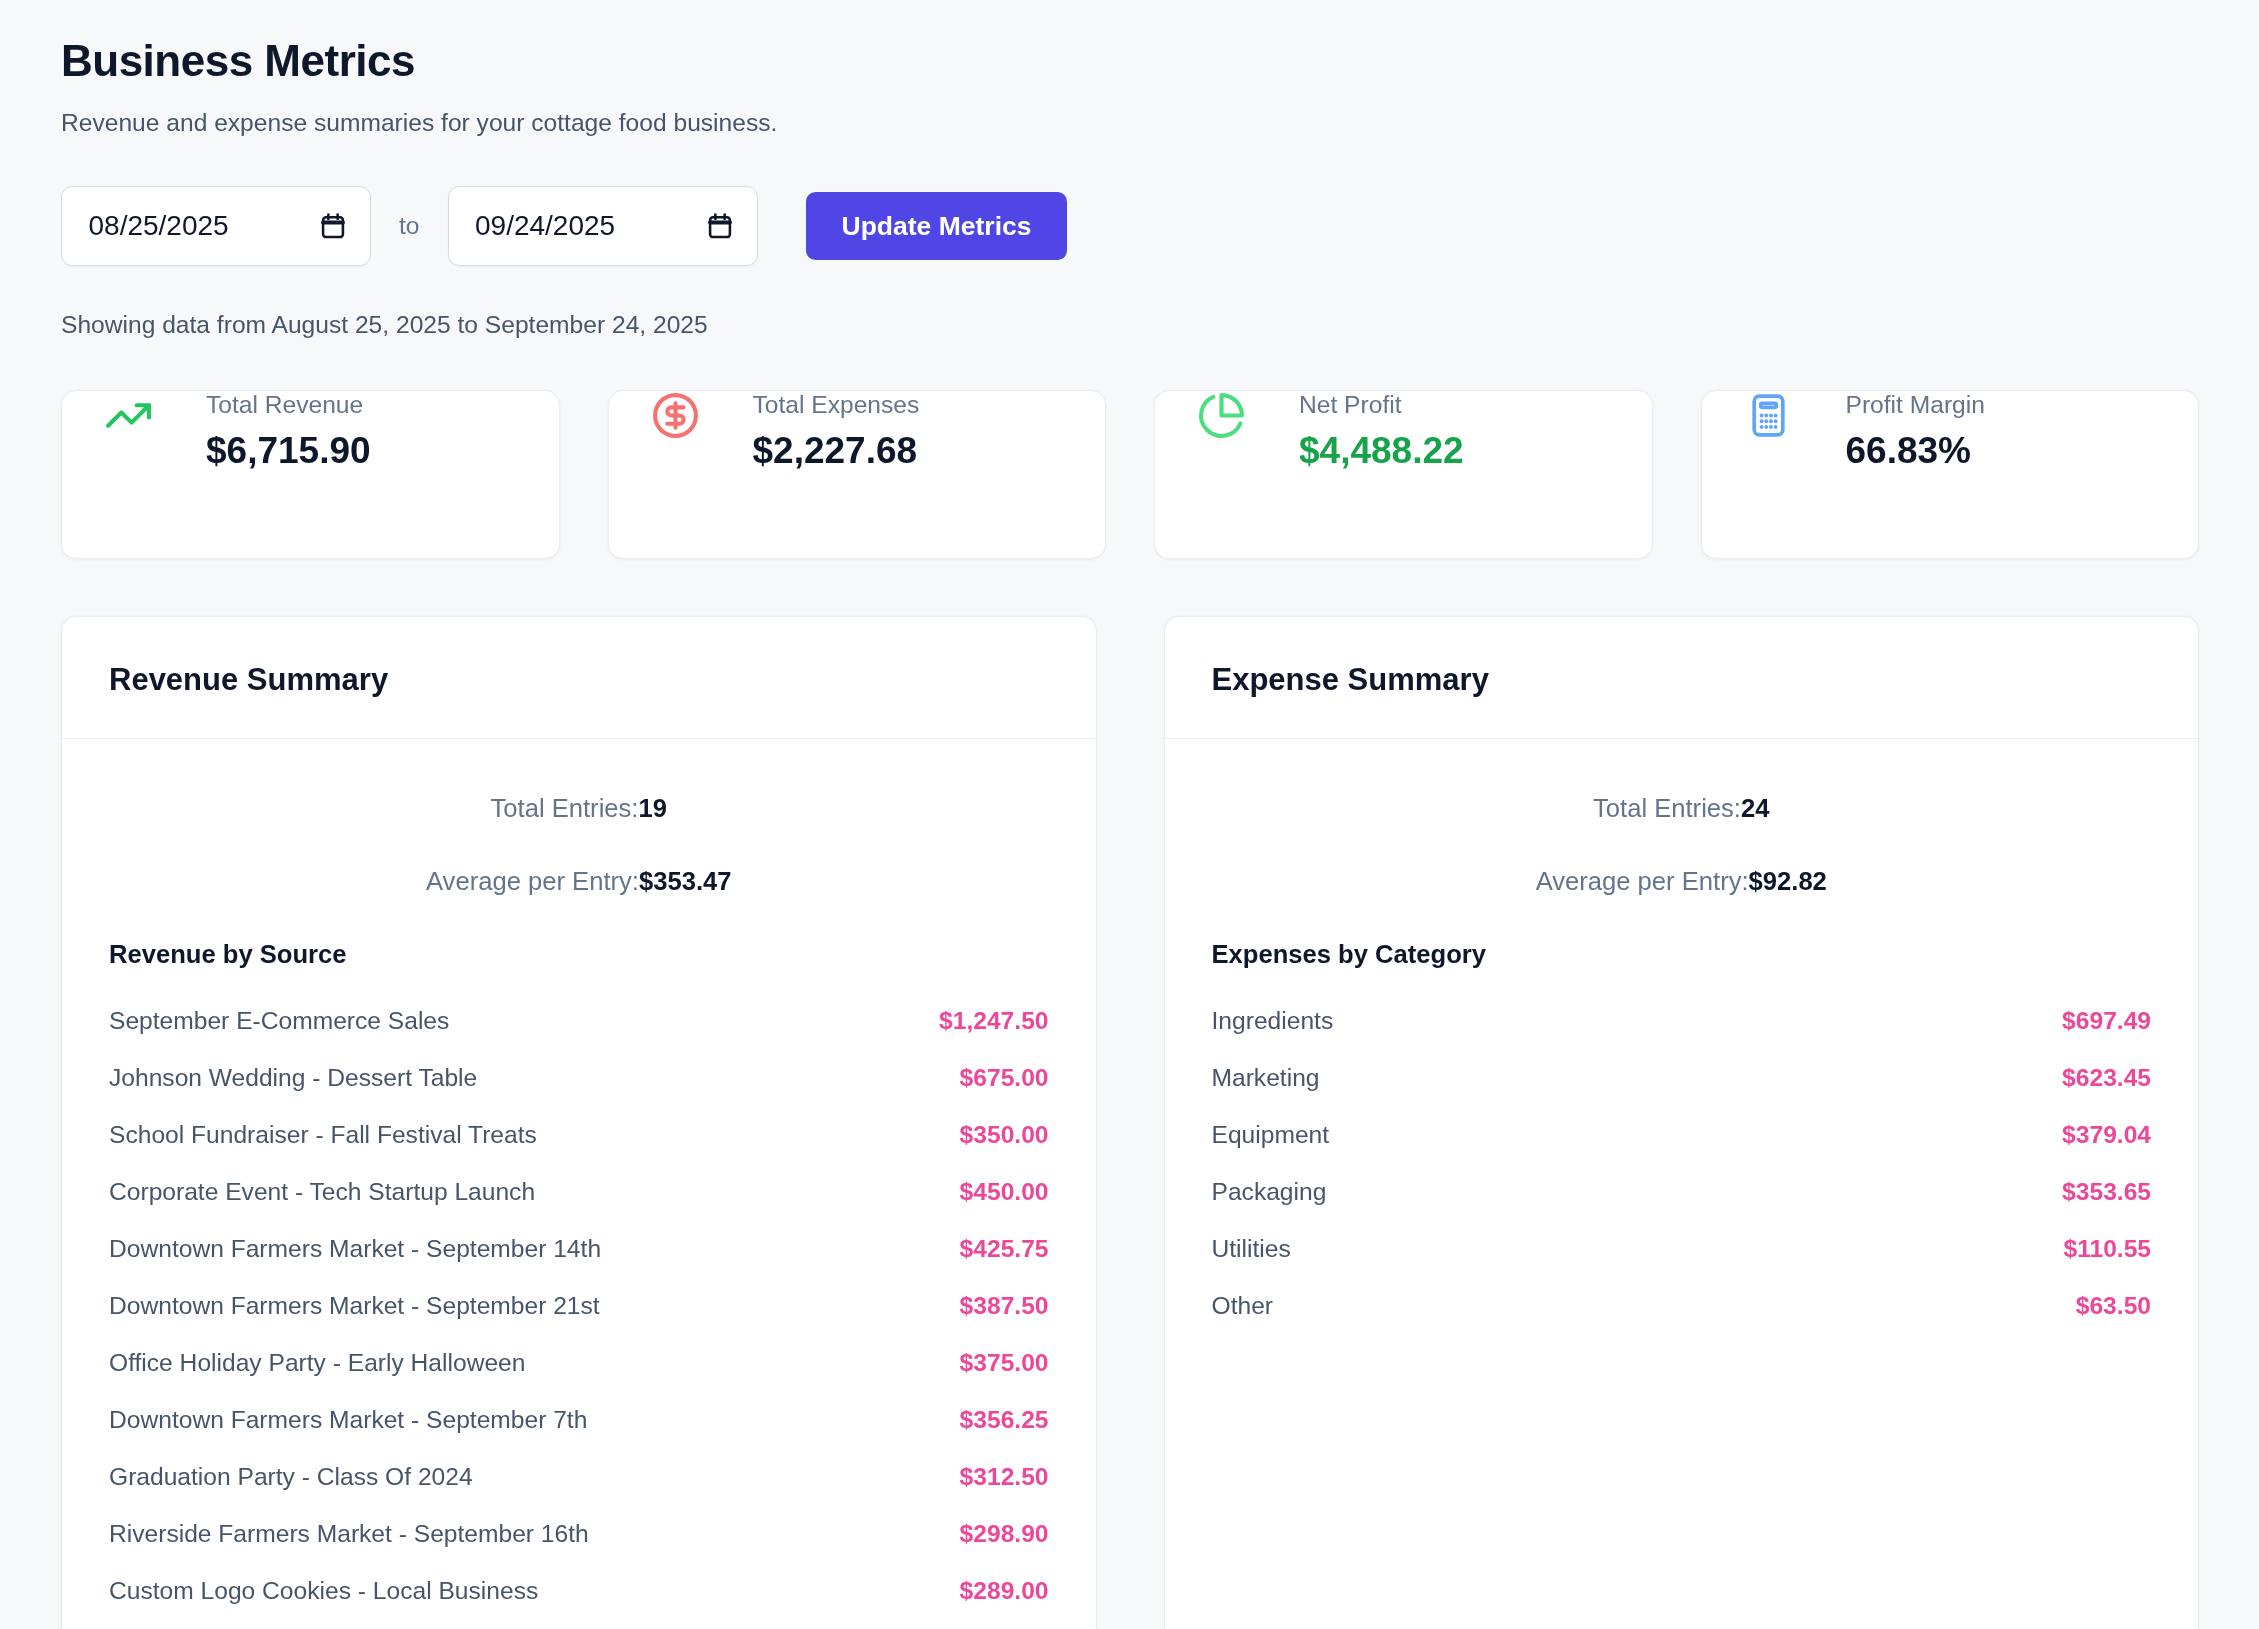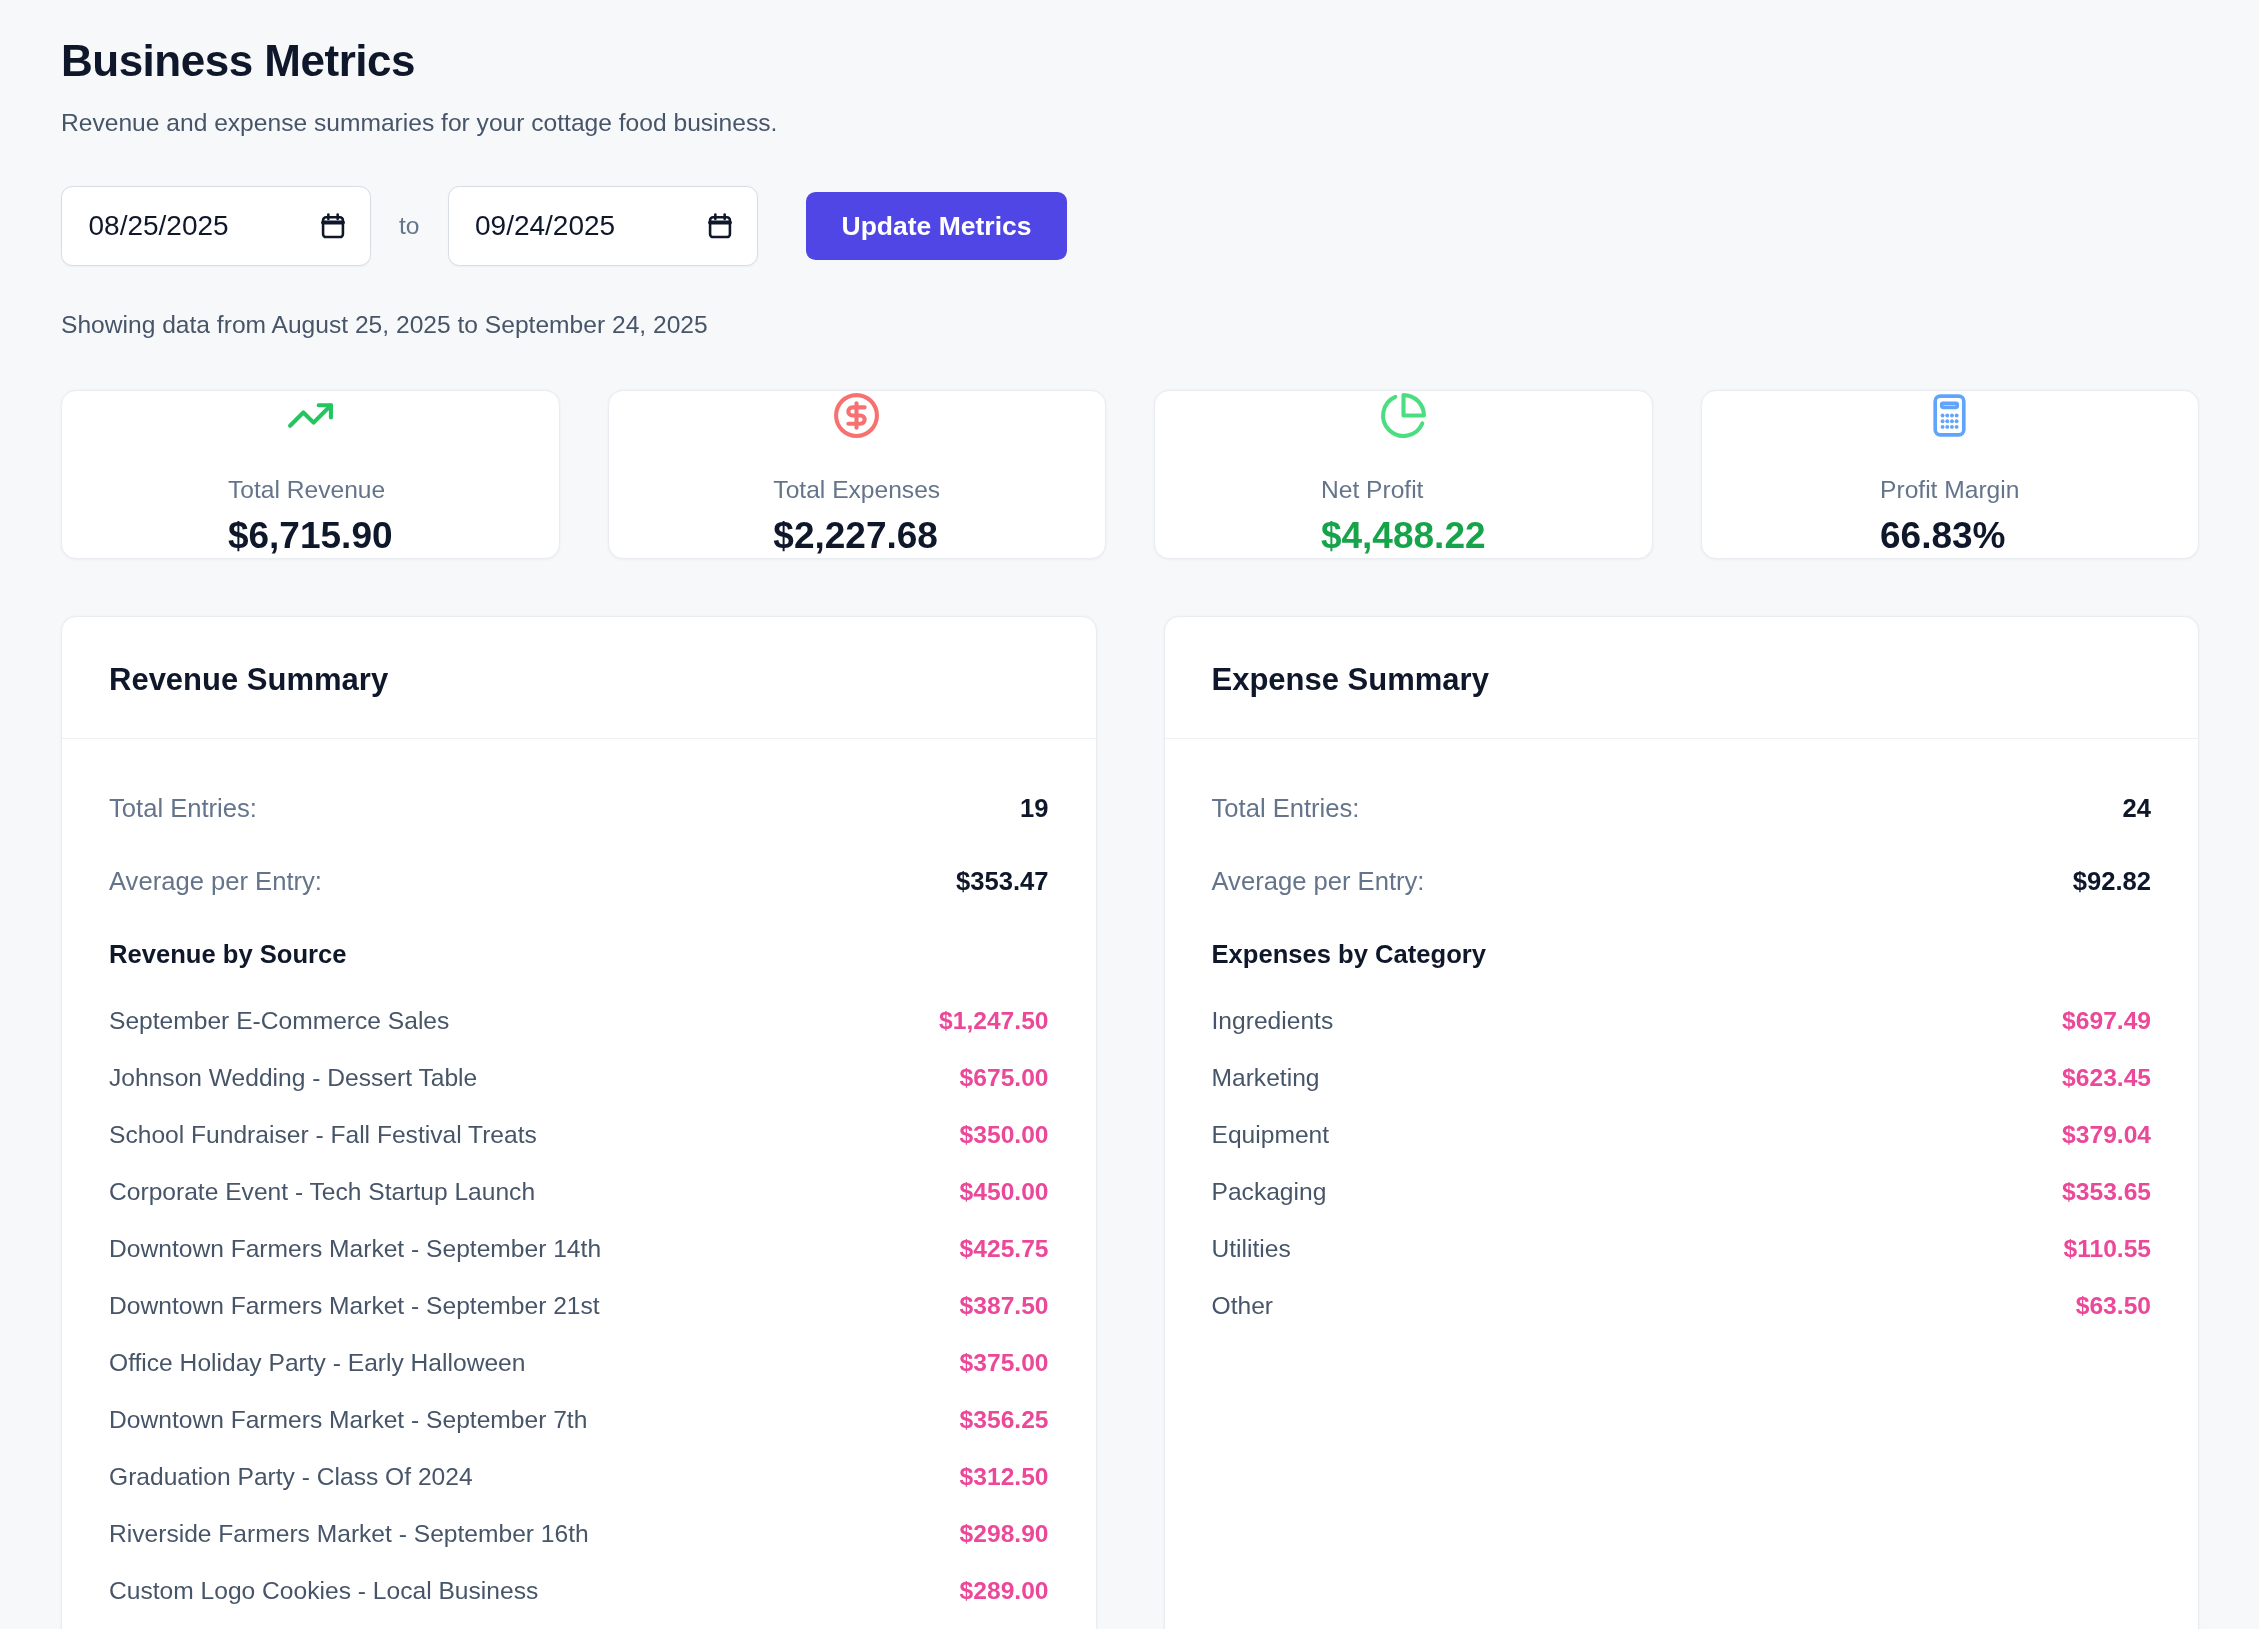--- a/index.html
+++ b/index.html
@@ -41,24 +41,23 @@
     font-family: inherit; font-size: 26.5px; font-weight: 700; cursor: pointer;
   }
   .range-note { margin-top: 45px; font-size: 24.6px; color: #475569; }
 
   .metric-cards {
     margin-top: 51px;
     display: grid; grid-template-columns: repeat(4, 1fr); gap: 48px;
   }
   .metric-card {
     background: #ffffff; border: 0.9px solid #e9ecf1; border-radius: 15px;
-    height: 169px; display: flex; align-items: center;
-    padding: 0 42px; gap: 36px;
+    height: 169px; display: flex; align-items: flex-start;
+    padding: 0 42px; gap: 53px;
     box-shadow: 0 0.9px 2.8px rgba(16,24,40,0.05);
-    flex-direction: column;
   }
   .metric-card svg { width: 49px; height: 49px; flex: 0 0 auto; }
   .metric-label { font-size: 24.6px; color: #64748b; margin-bottom: 11.4px; }
   .metric-value { font-size: 37px; font-weight: 700; color: #0f172a; }
   .metric-value.green { color: #16a34a; }
 
   .panels {
     margin-top: 57px;
     display: grid; grid-template-columns: 1fr 1fr; gap: 67px;
   }
@@ -69,21 +68,21 @@
     overflow: hidden;
   }
   .panel-header {
     padding: 45px 47px 40px 47px;
     border-bottom: 0.9px solid #eef1f4;
   }
   .panel-title { font-size: 31px; font-weight: 700; color: #0f172a; }
   .panel-body { padding: 55px 47px 38px 47px; }
 
   .summary-row {
-    display: flex; justify-content: space-between; align-items: baseline;
+    display: flex; justify-content: center; align-items: baseline;
     margin-bottom: 44px;
   }
   .summary-row .lbl { font-size: 25.6px; color: #64748b; }
   .summary-row .val { font-size: 25.6px; font-weight: 700; color: #0f172a; }
 
   .list-title {
     font-size: 25.6px; font-weight: 700; color: #0f172a;
     margin: 13.2px 0 38px 0;
   }
   .item-row {

